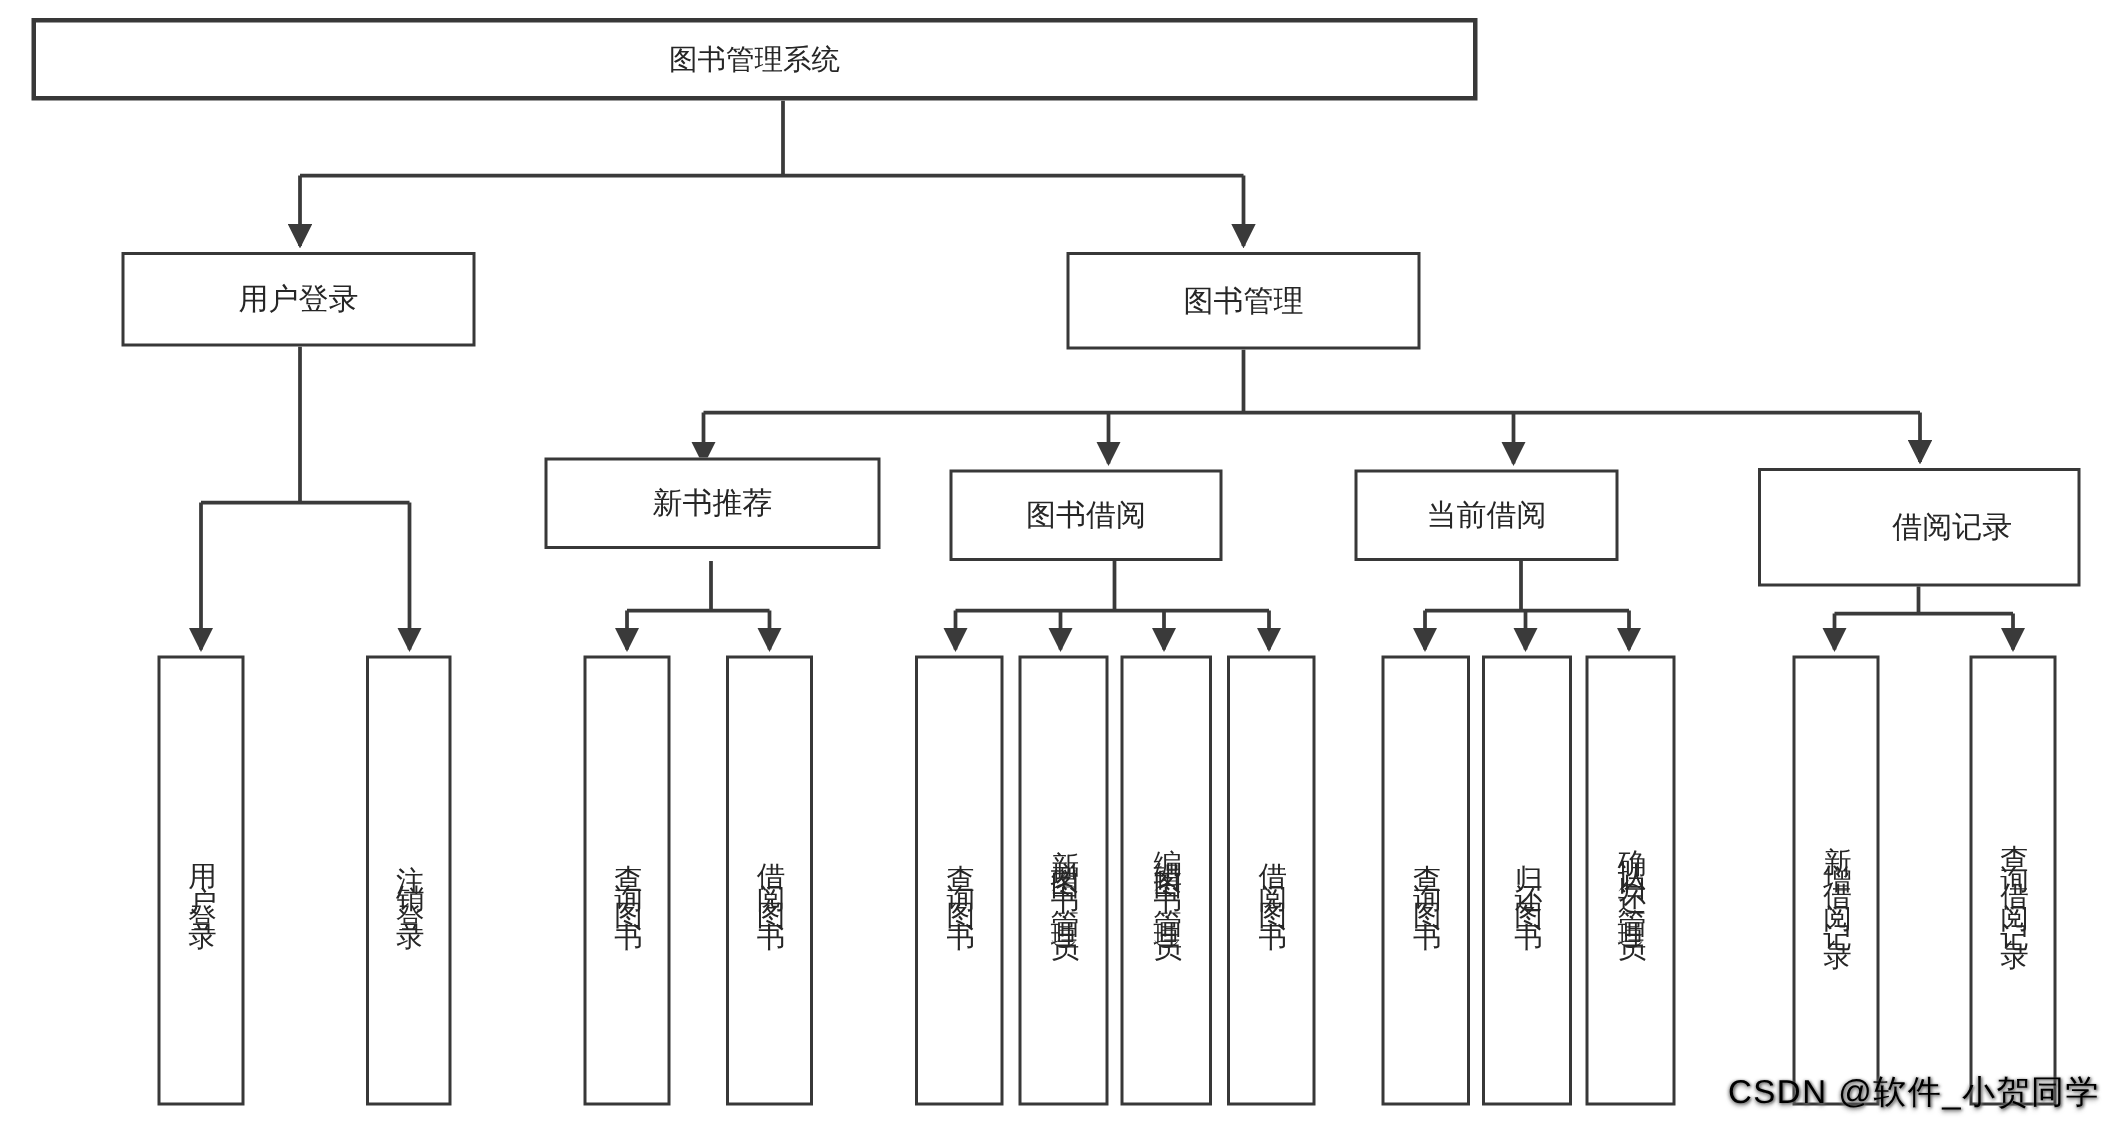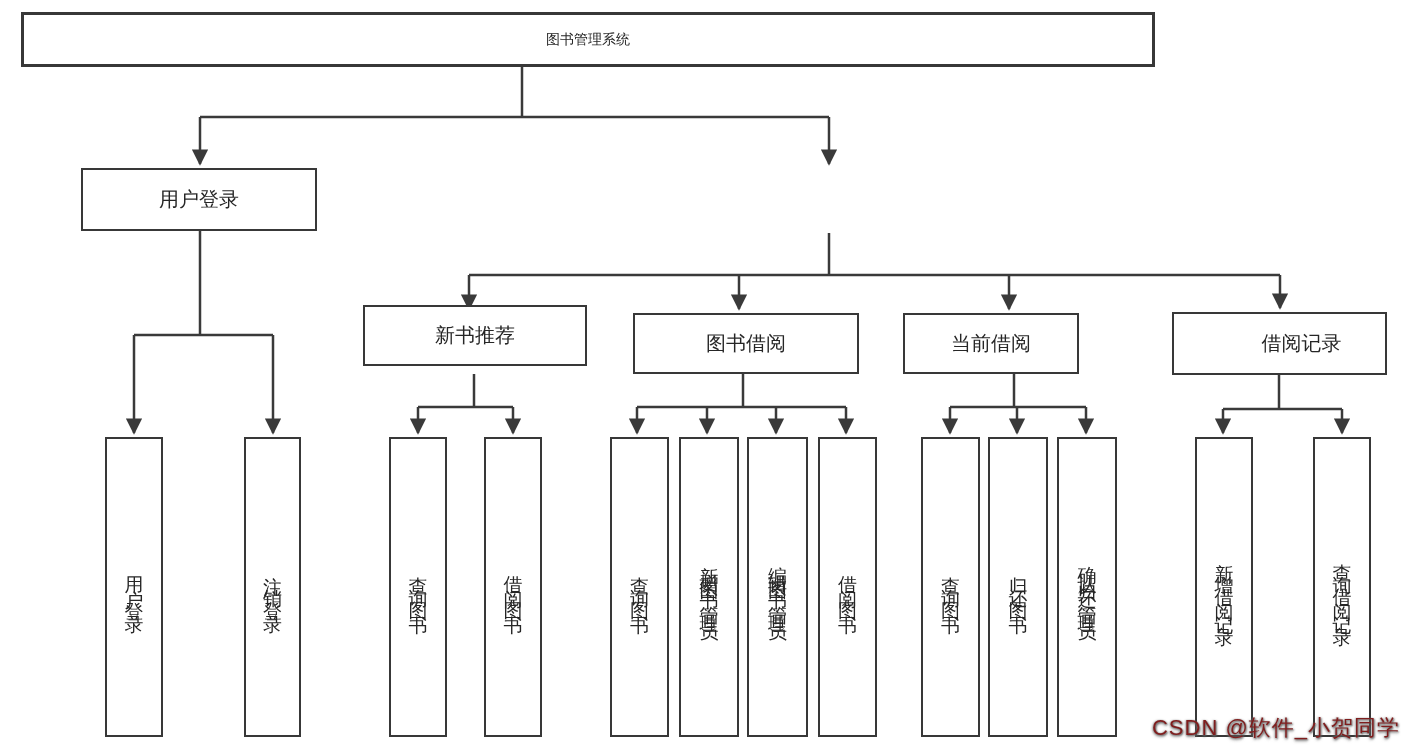--- a/index.html
+++ b/index.html
@@ -9,29 +9,29 @@
     overflow:hidden;
   }
   #connectors { position:absolute; left:0; top:0; width:1405px; height:747px; }
   .box {
     position:absolute; box-sizing:border-box; background:#ffffff;
     border:2.5px solid #383838; display:flex; align-items:center; justify-content:center;
     color:#262626;
   }
   .box span { display:block; white-space:nowrap; }
   
-  #box-root { left:21px; top:12px; width:1134px; height:55px; border-width:3px; font-size:14px; }
+  #box-root { left:21px; top:12px; width:964px; height:55px; border-width:3px; font-size:19px; }
   
   #box-user-login   { left:81px;  top:168px; width:236px; height:63px; font-size:20px; }
   #box-book-mgmt    { left:711px; top:168px; width:236px; height:65px; font-size:20px; }
   
   #box-new-book     { left:363px;  top:305px; width:224px; height:61px; font-size:20px; }
-  #box-book-borrow  { left:633px;  top:313px; width:226px; height:61px; font-size:20px; }
+  #box-book-borrow  { left:633px;  top:313px; width:182px; height:61px; font-size:20px; }
   #box-cur-borrow   { left:903px;  top:313px; width:176px; height:61px; font-size:20px; }
-  #box-borrow-rec   { left:1172px; top:312px; width:215px; height:63px; font-size:20px;padding-left:44px; }
+  #box-borrow-rec   { left:1172px; top:312px; width:215px; height:79px; font-size:20px;padding-left:44px; }
   
   .leaf { top:437px; height:300px; font-size:19px; }
   .leaf span {
     writing-mode:vertical-rl; text-orientation:mixed; letter-spacing:13px;
   }
   .leaf.long span { letter-spacing:8px; }
   #leaf-0  { left:105px;  width:58px; }
   #leaf-1  { left:244px;  width:57px; }
   #leaf-2  { left:389px;  width:58px; }
   #leaf-3  { left:484px;  width:58px; }
@@ -40,21 +40,21 @@
   #leaf-6  { left:747px;  width:61px; }
   #leaf-7  { left:818px;  width:59px; }
   #leaf-8  { left:921px;  width:59px; }
   #leaf-9  { left:988px;  width:60px; }
   #leaf-10 { left:1057px; width:60px; }
   #leaf-11 { left:1195px; width:58px; }
   #leaf-12 { left:1313px; width:58px; }
   
   #watermark {
     position:absolute; right:5px; bottom:4px; font-size:22px; letter-spacing:1px;
-    color:#7f1d1d;
+    color:#000000;
     text-shadow:1px 1px 2px rgba(95,95,95,0.95), -1px 0 2px rgba(130,130,130,0.55), 0 2px 3px rgba(110,110,110,0.6);
     white-space:nowrap;
     margin-top:24px;
   }
 </style>
 </head>
 <body>
 
 <div id="canvas">
 
@@ -108,20 +108,23 @@
     </g>
   </svg>
 
   <div class="box" id="box-root">
     <span>图书管理系统</span>
   </div>
 
   <div class="box" id="box-user-login">
     <span>用户登录</span>
   </div>
+  <div class="box" id="box-book-mgmt">
+    <span>图书管理</span>
+  </div>
 
   <div class="box" id="box-new-book">
     <span>新书推荐</span>
   </div>
   <div class="box" id="box-book-borrow">
     <span>图书借阅</span>
   </div>
   <div class="box" id="box-cur-borrow">
     <span>当前借阅</span>
   </div>

